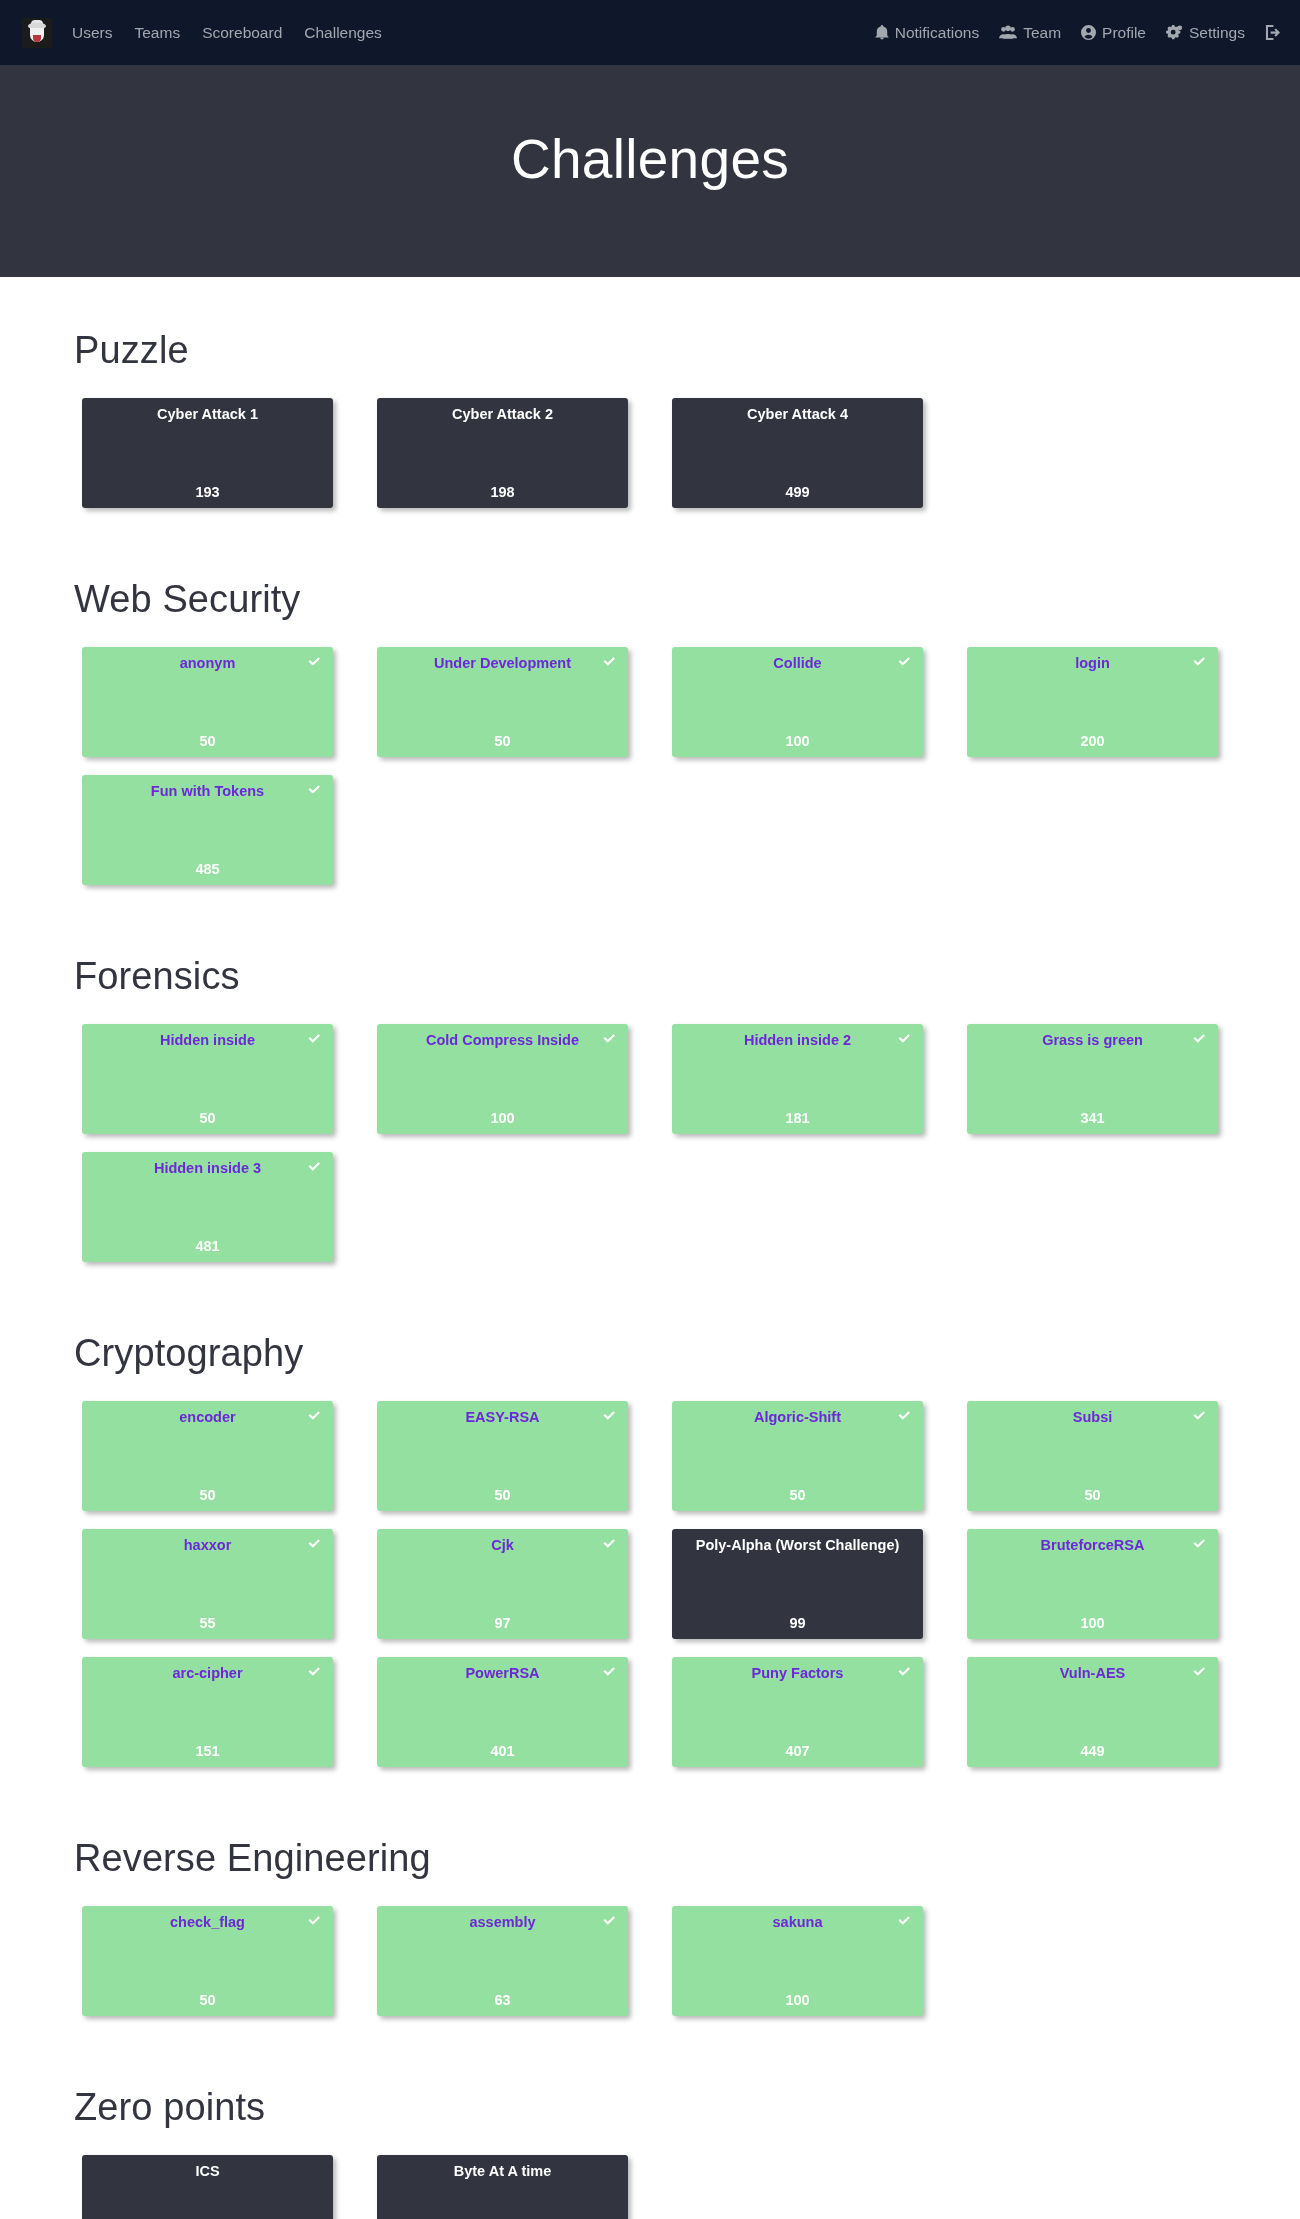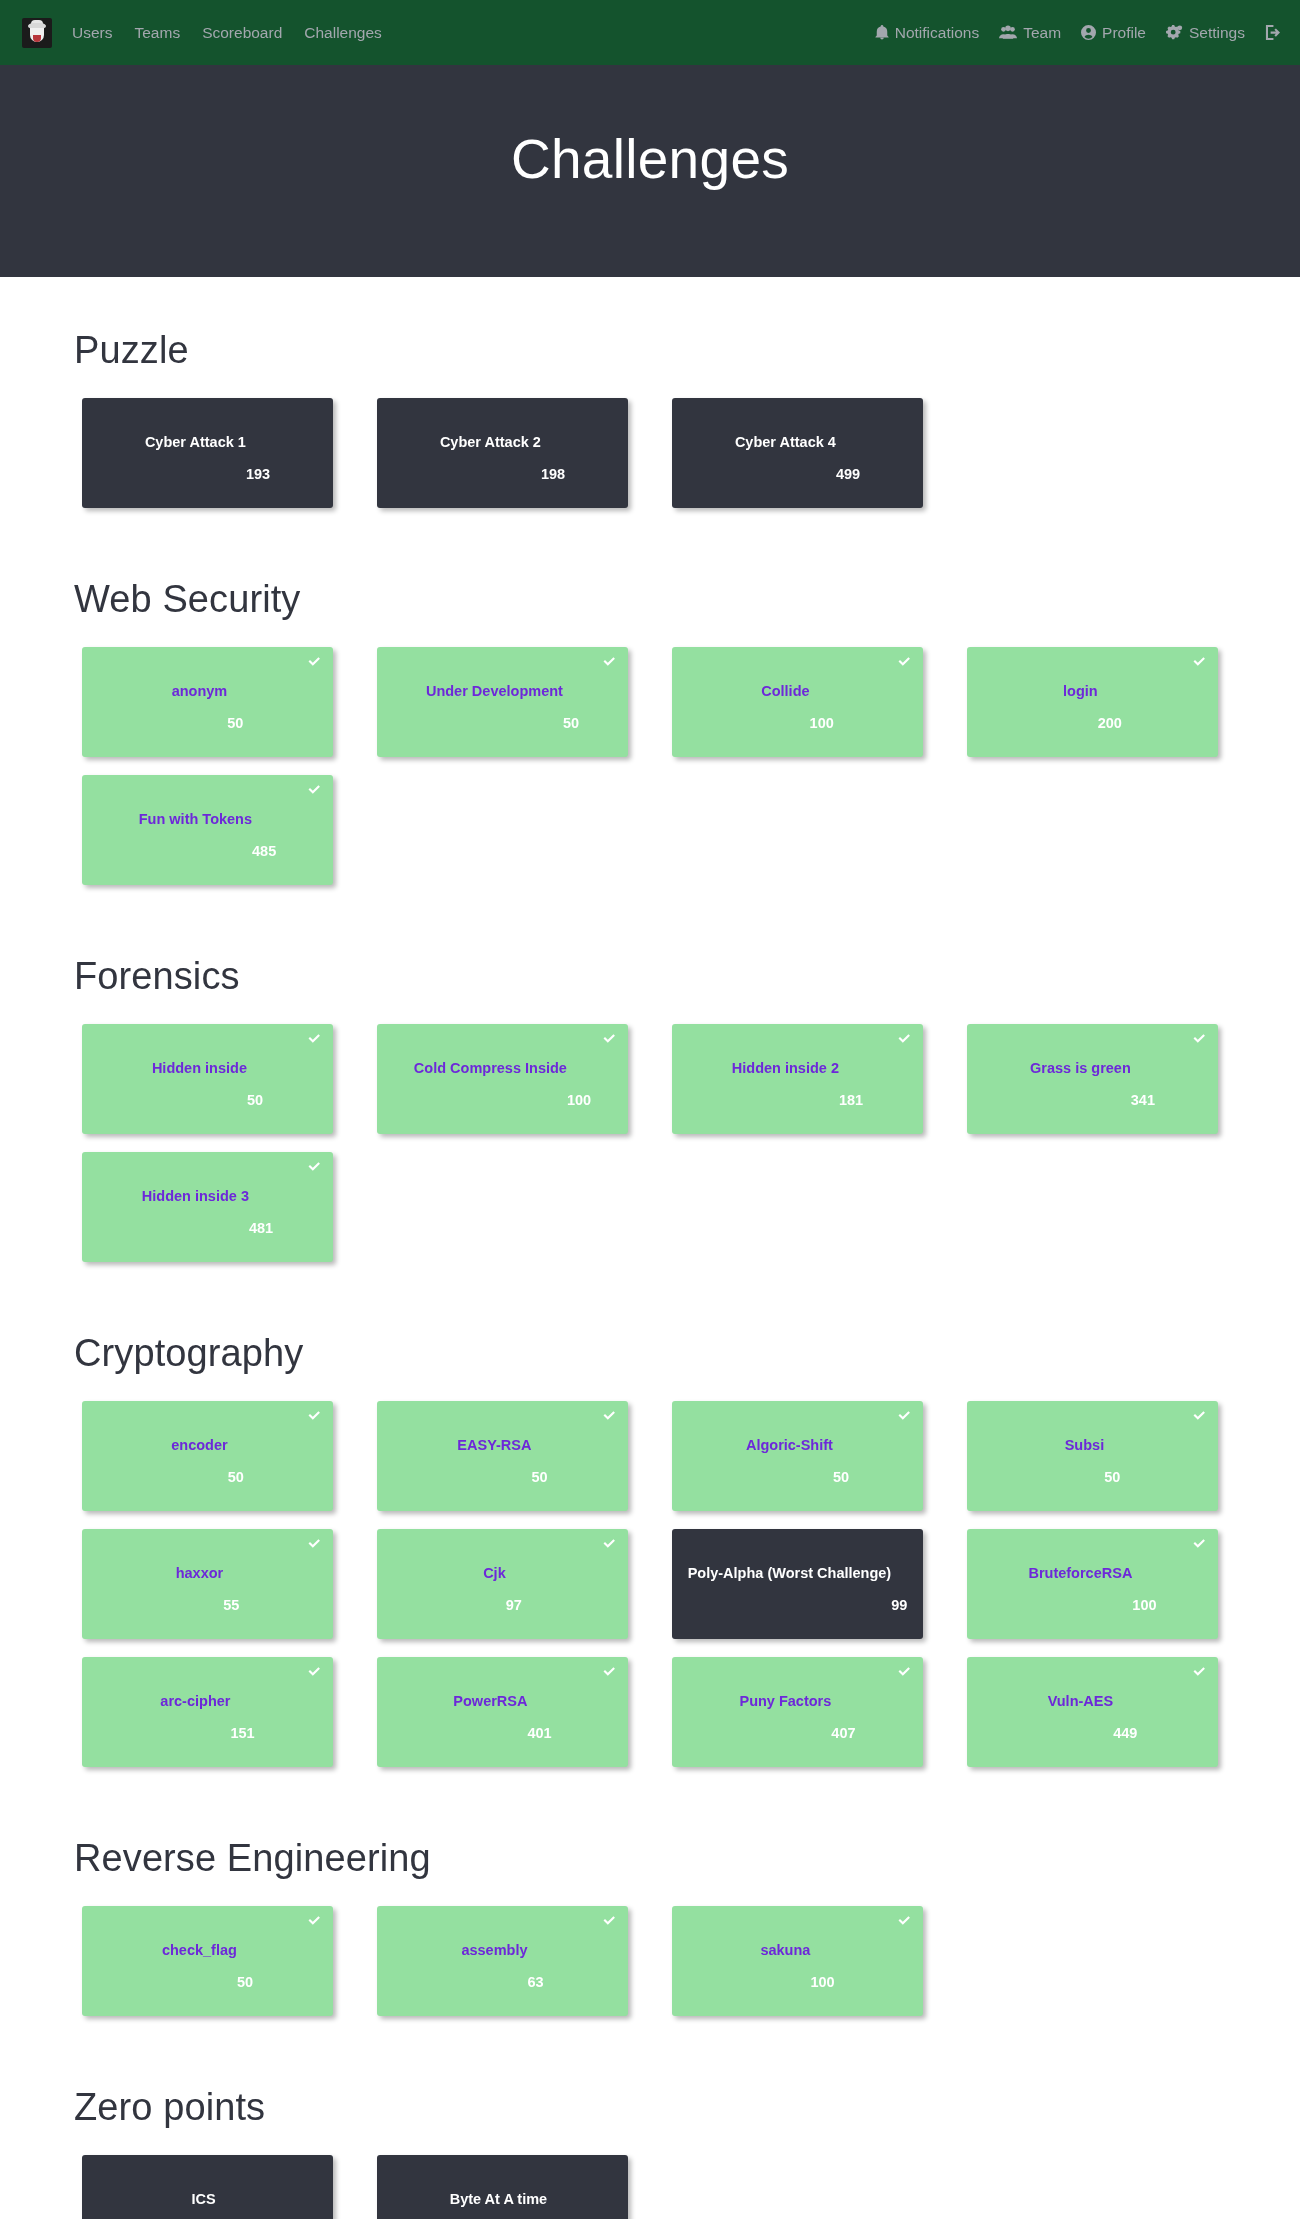--- a/index.html
+++ b/index.html
@@ -6,21 +6,21 @@
 
   html, body {
     width: 1300px;
     background: #ffffff;
     font-family: "Liberation Sans", sans-serif;
   }
 
   
   .navbar {
     height: 65px;
-    background: #14532d;
+    background: #0f172a;
     display: flex;
     align-items: center;
     padding: 0 20px 0 22px;
   }
   .brand {
     width: 30px;
     height: 30px;
     flex: 0 0 30px;
     background: #1b1b1b;
     border-radius: 2px;
@@ -117,20 +117,21 @@
   }
   .chal-card {
     position: relative;
     width: 272px;
     height: 110px;
     border: 0;
     border-radius: 3px;
     color: #ffffff;
     cursor: pointer;
     display: flex;
+    flex-direction: column;
     align-items: center;
     justify-content: center;
     padding: 0 4px;
     box-shadow: 3px 3px 5px rgba(0,0,0,0.28);
     font-family: "Liberation Sans", sans-serif;
   }
   .chal-card.unsolved { background: #32353f; }
   .chal-card.solved   { background: #94e0a0; }
 
   .chal-name {

